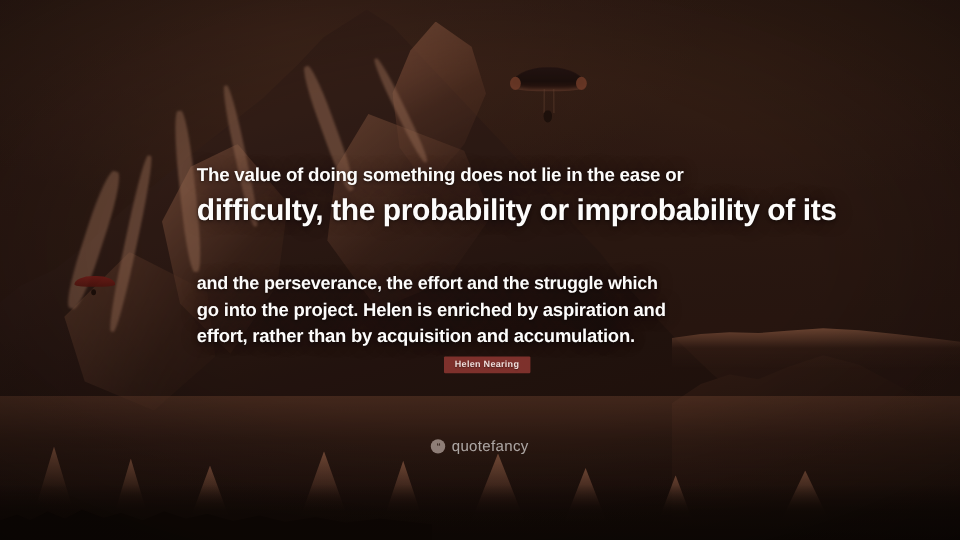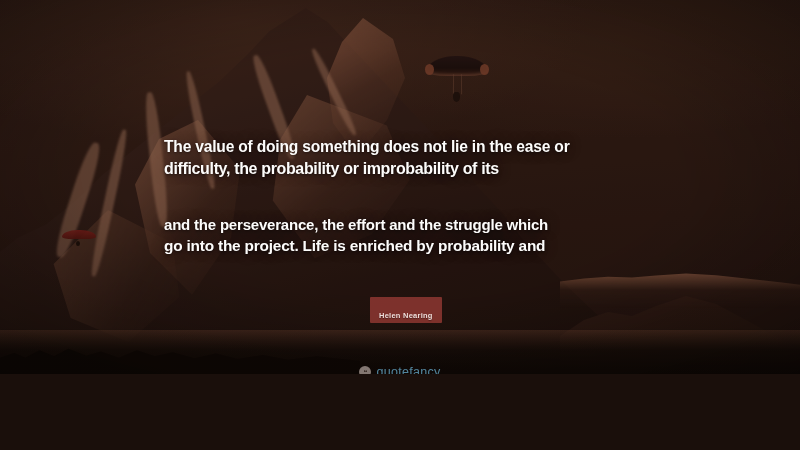--- a/index.html
+++ b/index.html
@@ -2,21 +2,21 @@
 <html><head>
 <meta charset="utf-8">
 <style>
   * { margin:0; padding:0; box-sizing:border-box; }
   html, body {
     width:800px; height:450px; overflow:hidden;
     background:#1a0f0b;
     font-family:"Liberation Sans", sans-serif;
   }
   #stage {
-    position:relative; width:800px; height:374px; overflow:hidden;
+    position:relative; width:800px; height:450px; overflow:hidden;
     background:#2e1b14;
   }
 
   
   .layer { position:absolute; inset:0; }
 
   .sky {
     background:
       radial-gradient(ellipse 70% 55% at 30% 6%, #4a2c1f 0%, rgba(74,44,31,0) 62%),
       radial-gradient(ellipse 60% 45% at 78% 10%, #3d2418 0%, rgba(61,36,24,0) 60%),
@@ -173,30 +173,30 @@
   }
   .qline {
     display:block;
     white-space:nowrap;
     font-weight:700;
     letter-spacing:-.2px;
     line-height:1.30;
   }
   
   .q1 { font-size:15.6px; line-height:1.42; }
-  .q2 { font-size:16px; line-height:1.40; letter-spacing:-.35px; }
+  .q2 { font-size:25px; line-height:1.40; letter-spacing:-.35px; }
   .q3 { font-size:15.0px; line-height:1.46; }
   .q4 { font-size:15.0px; line-height:1.46;margin-top:33px; }
   .q5 { font-size:15.4px; line-height:1.44; }
   .q6 { font-size:15.4px; line-height:1.44; }
 
   
   .author-badge {
     position:absolute; left:370px; top:297px;
-    padding:14px 9px 3px;
+    padding:2px 9px 3px;
     background:rgba(150,58,52,.80);
     color:#f0dedb;
     font-size:7.5px;
     font-weight:600;
     letter-spacing:.25px;
     border-radius:1px;
     text-shadow:0 1px 1px rgba(0,0,0,.4);
   }
 
   
@@ -205,21 +205,21 @@
     display:flex; align-items:center; justify-content:center; gap:5px;
     opacity:.62;
   }
   .wm-mark {
     width:12px; height:12px; border-radius:50%;
     background:#cdbdb6;
     display:flex; align-items:center; justify-content:center;
     font-size:7px; font-weight:700; color:#2b1913; line-height:1;
   }
   .wm-text {
-    font-size:12.5px; color:#7dd3fc; letter-spacing:.3px; font-weight:400;
+    font-size:12.5px; color:#ffffff; letter-spacing:.3px; font-weight:400;
   }
 </style>
 </head>
 <body>
 
 <div id="stage">
 
   <div class="layer sky"></div>
 
   <div class="peak-main"></div>
@@ -265,21 +265,22 @@
     <div class="pilot-sm"></div>
   </div>
 
   <div class="layer scrim"></div>
   <div class="layer vignette"></div>
 
   <div class="quote-block">
     <span class="qline q1">The value of doing something does not lie in the ease or</span>
     <span class="qline q2">difficulty, the probability or improbability of its</span>
     <span class="qline q4">and the perseverance, the effort and the struggle which</span>
-    <span class="qline q5">go into the project. Life is enriched by probability and</span>
+    <span class="qline q5">go into the project. Helen is enriched by aspiration and</span>
+    <span class="qline q6">effort, rather than by acquisition and accumulation.</span>
   </div>
 
   <div class="author-badge">Helen Nearing</div>
 
   <div class="watermark">
     <span class="wm-mark">“</span>
     <span class="wm-text">quotefancy</span>
   </div>
 
 </div>

